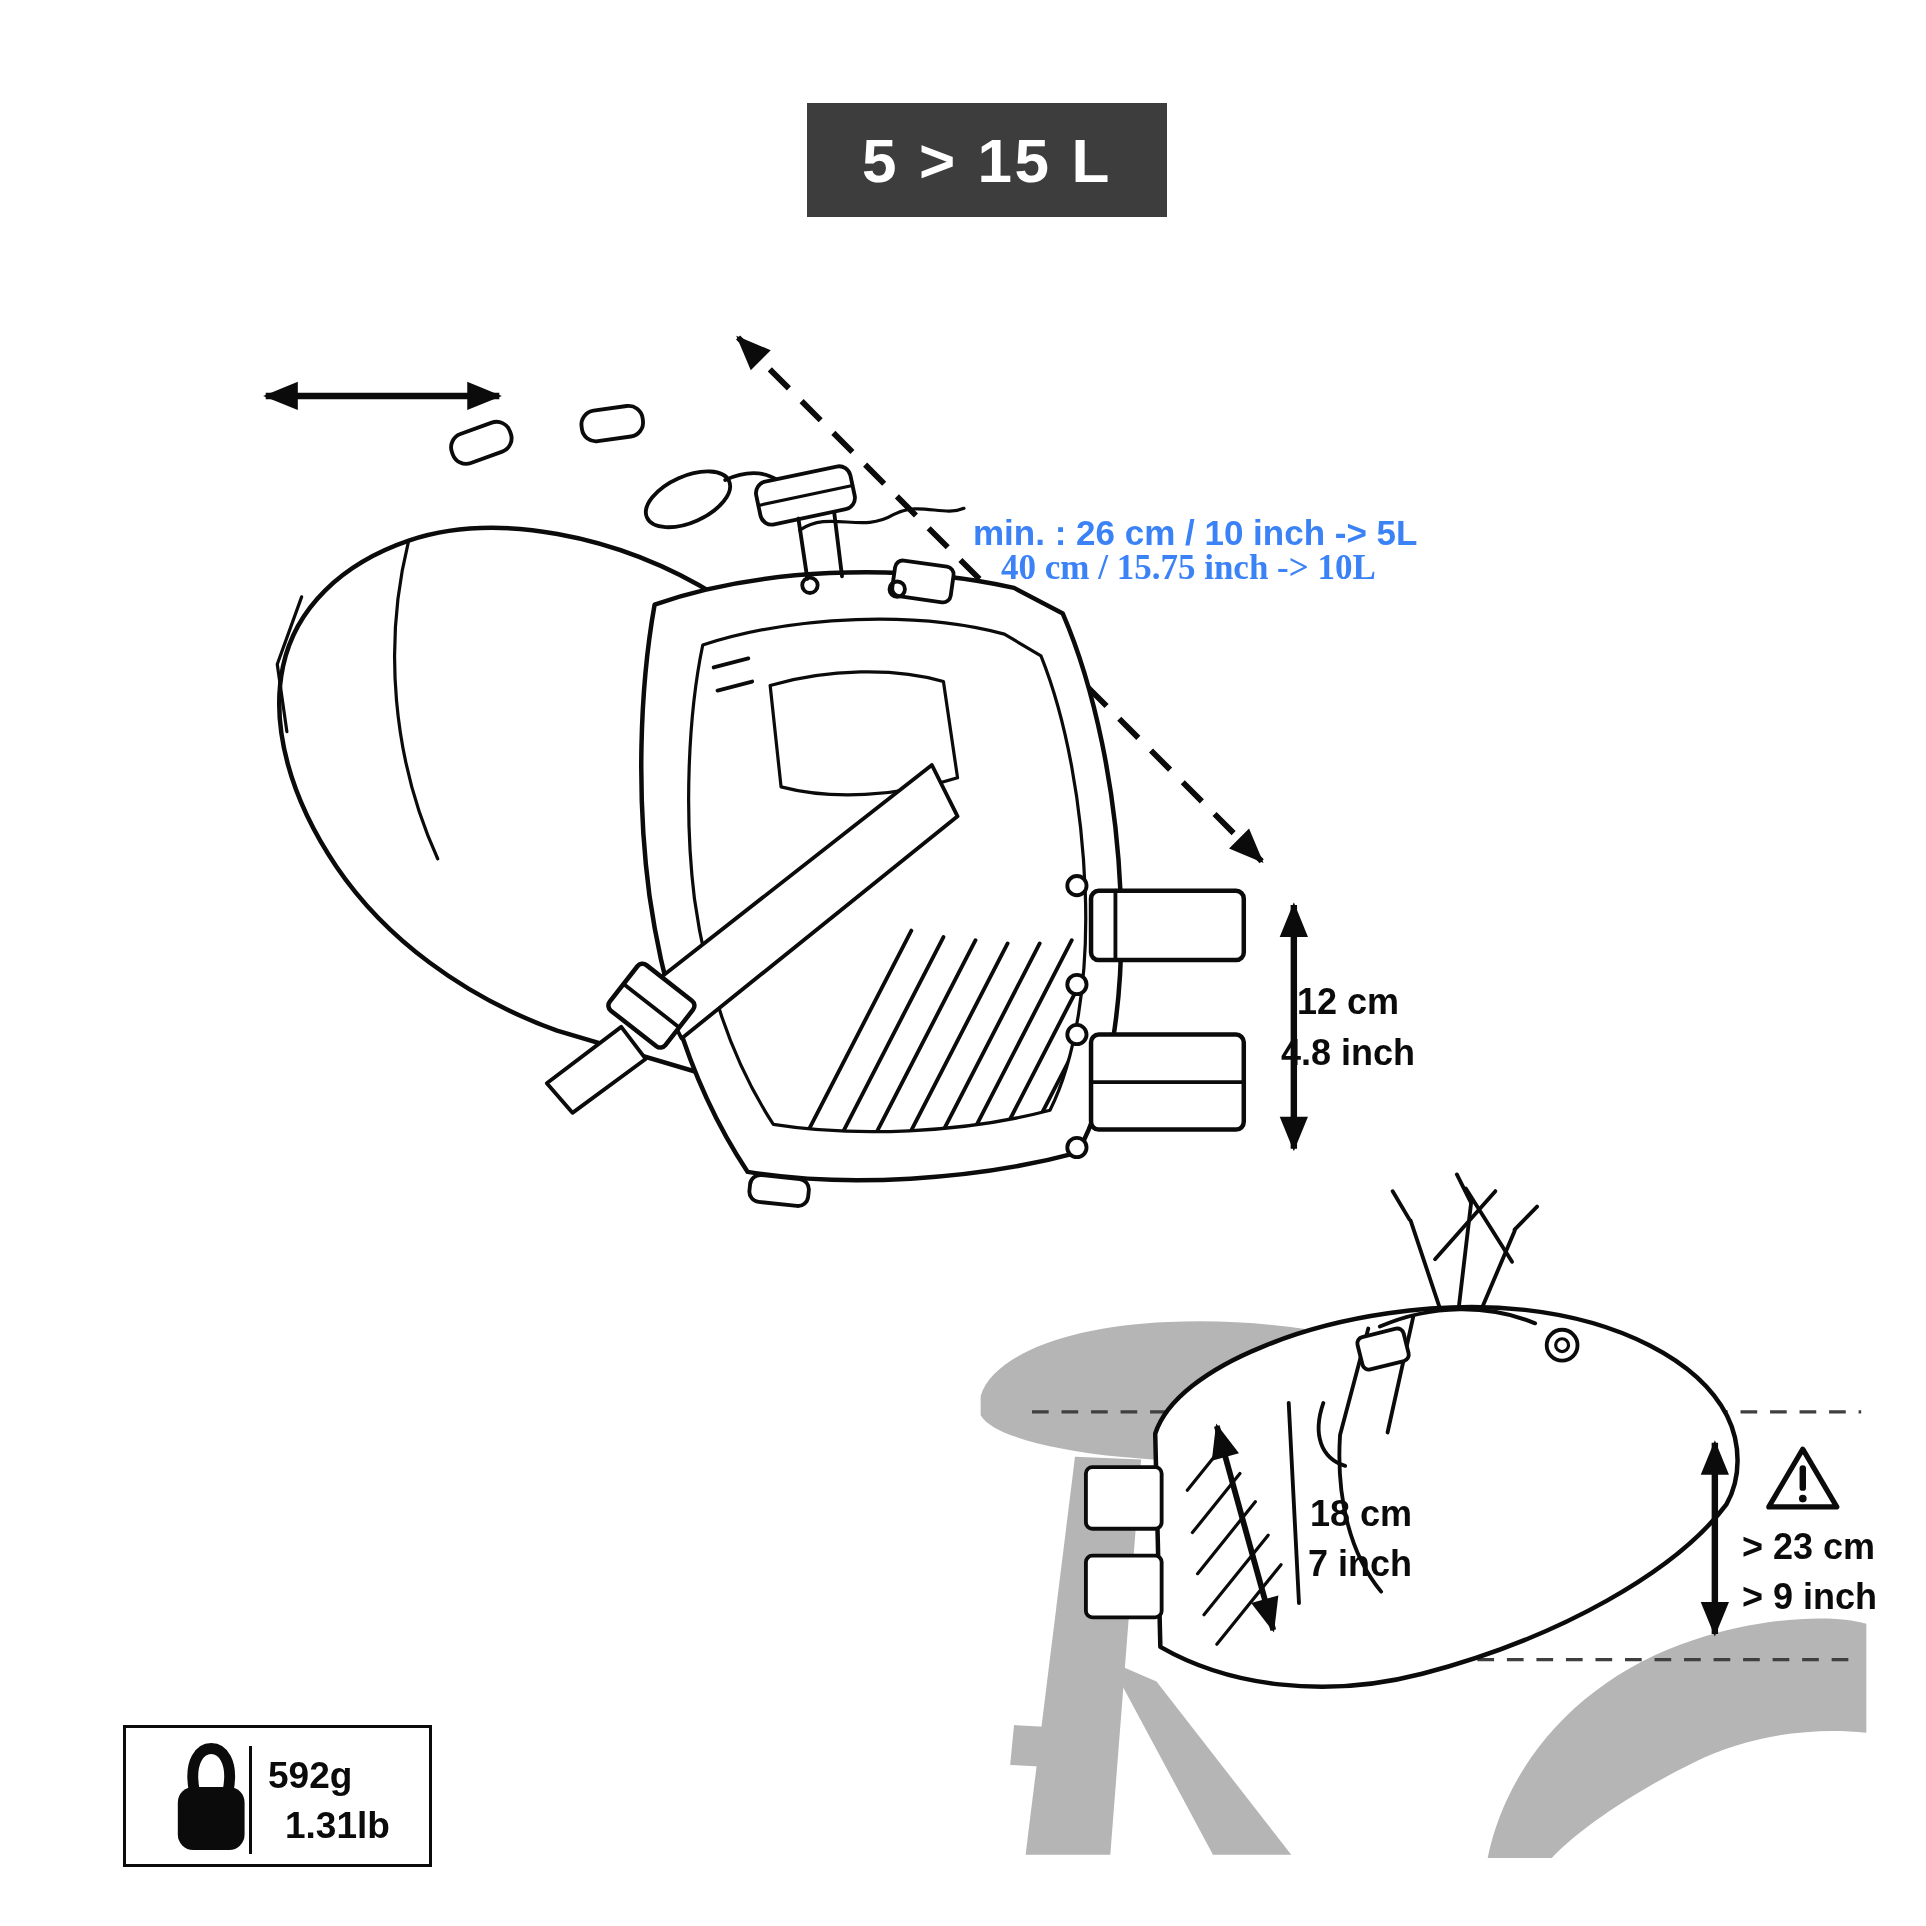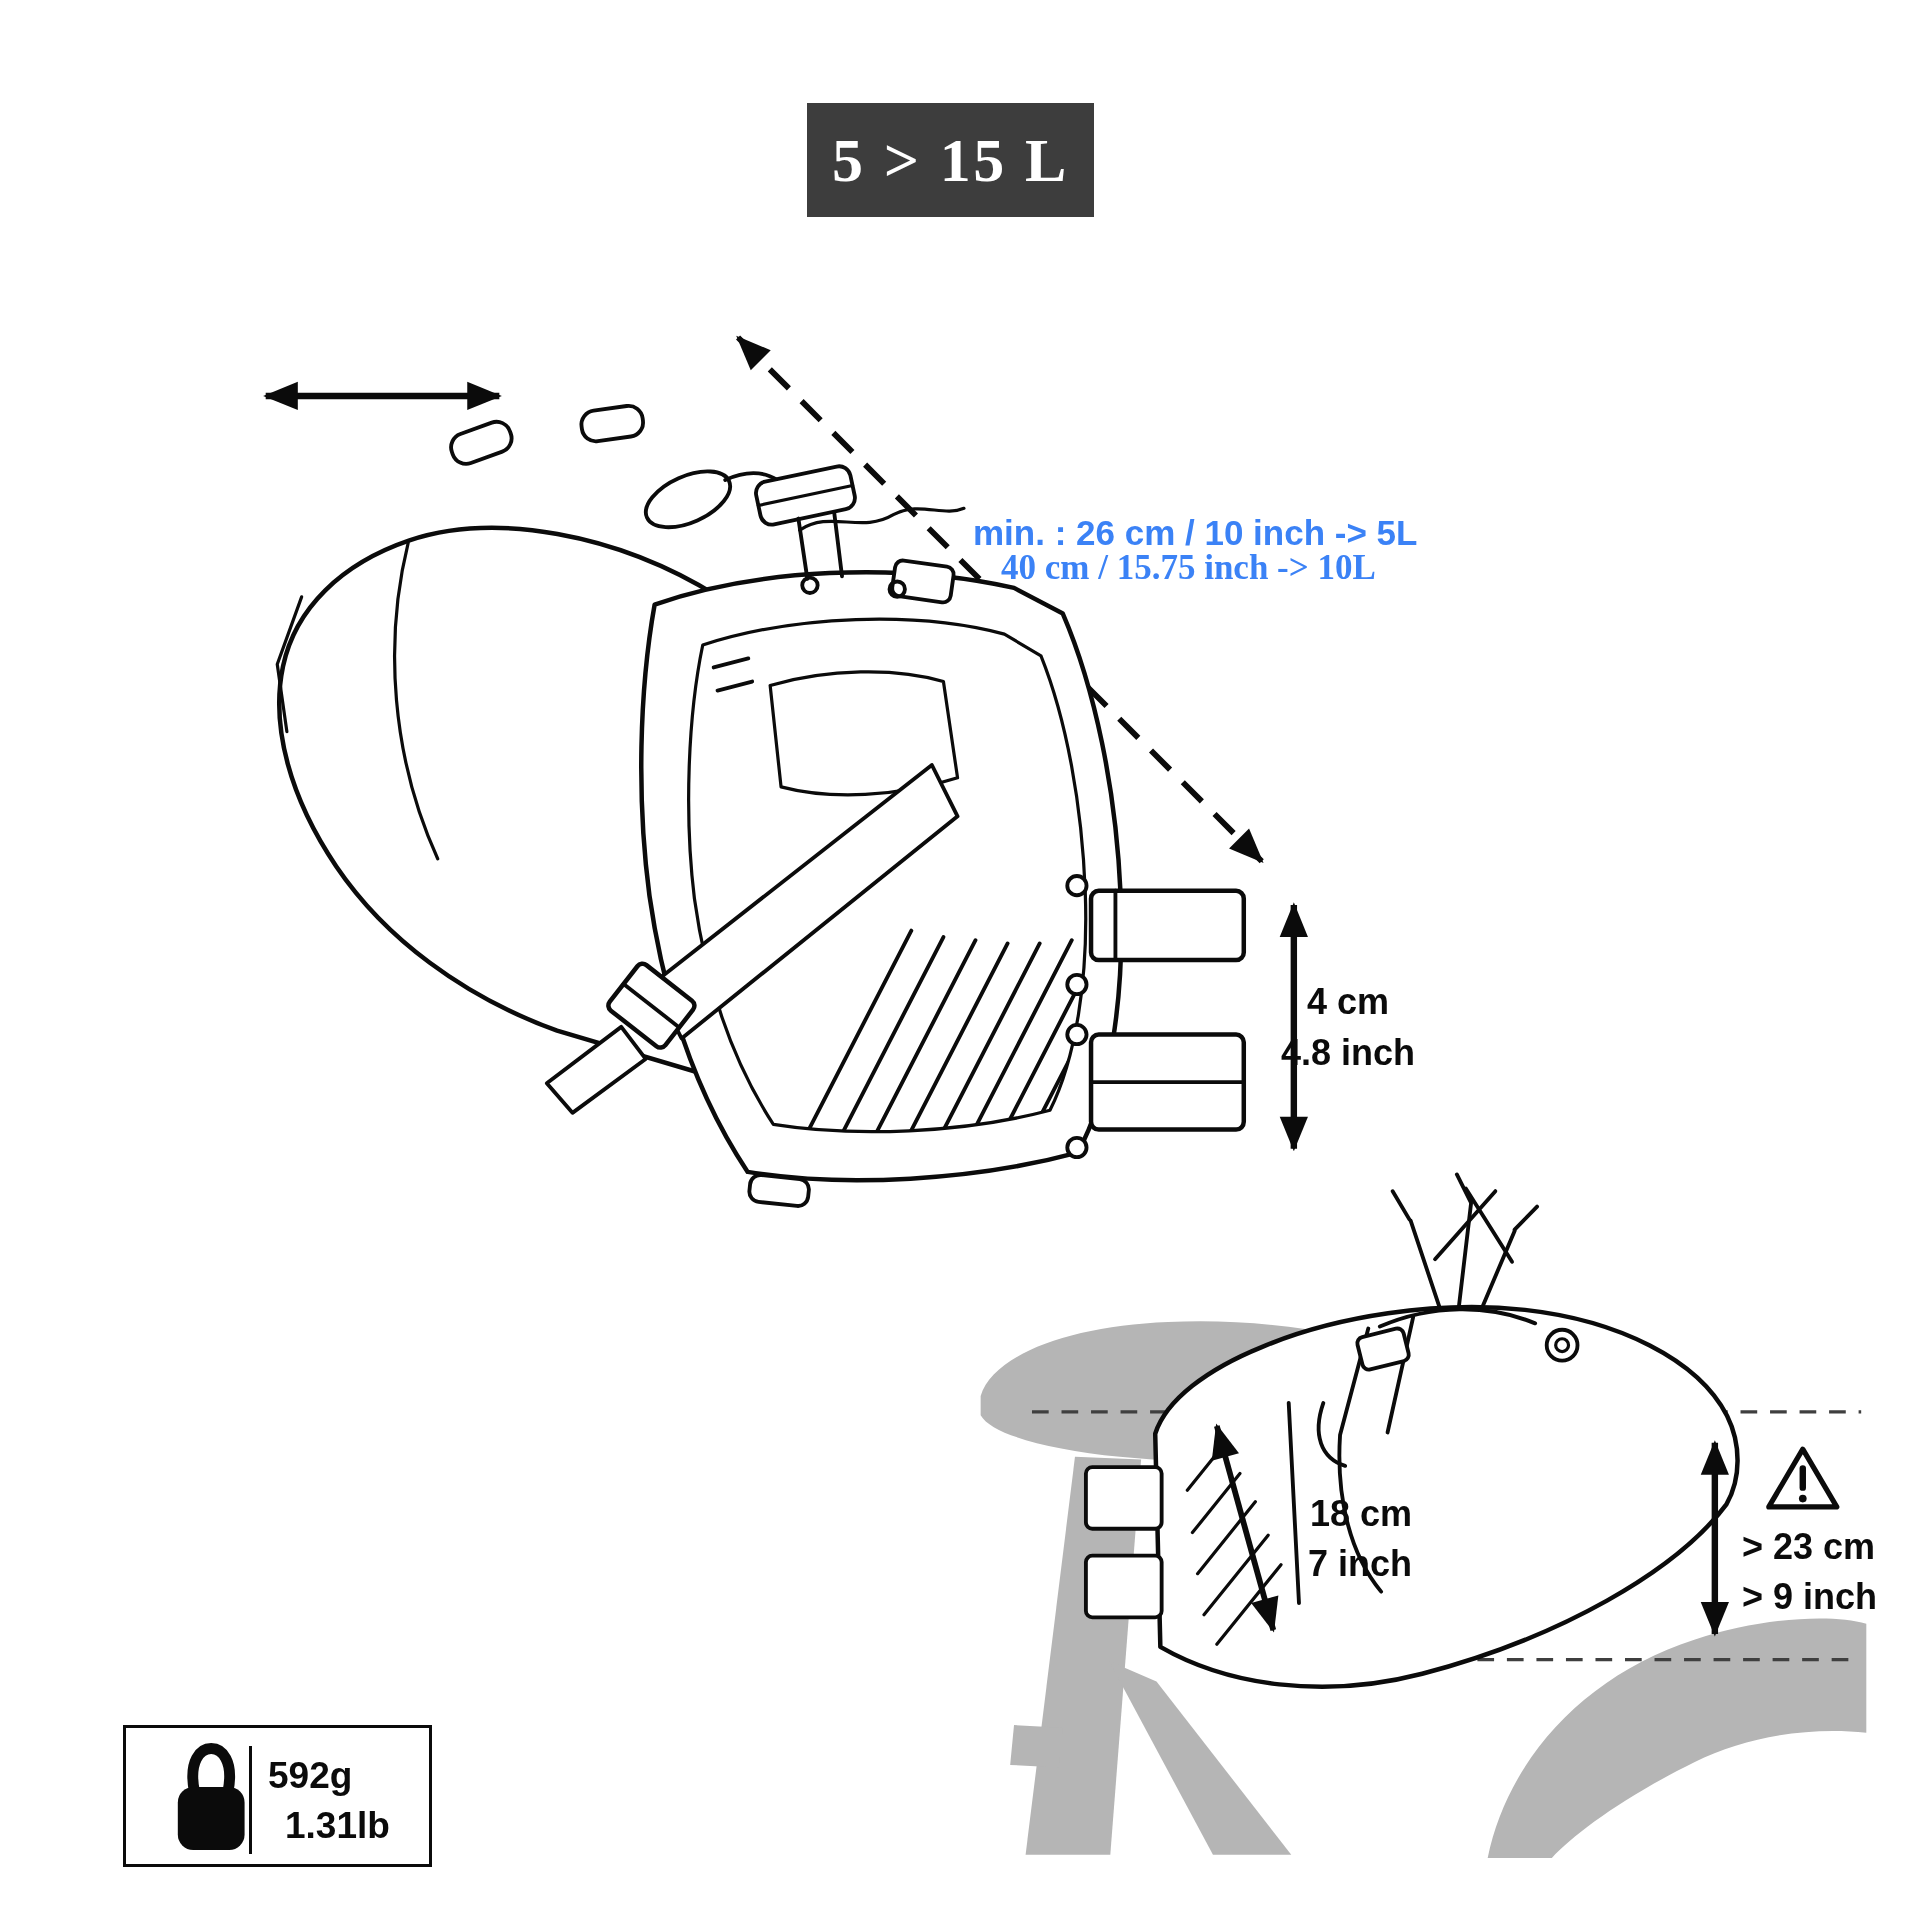--- a/index.html
+++ b/index.html
@@ -1,21 +1,21 @@
 <!DOCTYPE html>
 <html style="font-size:10.3px"><head>
 <meta charset="utf-8">
 <style>
   html,body{margin:0;padding:0;background:#ffffff;}
   body{width:1926px;height:1926px;font-family:"Liberation Sans",sans-serif;}
   .canvas{position:relative;width:1926px;height:1926px;background:#ffffff;overflow:hidden;}
   svg.layer{position:absolute;left:0;top:0;}
-  .badge{position:absolute;left:807px;top:103px;width:287px;height:114px;background:#3d3d3d;
+  .badge{position:absolute;left:807px;top:103px;width:360px;height:114px;background:#3d3d3d;
          color:#ffffff;display:flex;align-items:center;justify-content:center;
-         font-size:62px;font-weight:bold;letter-spacing:2.6px;font-family:Liberation Serif, serif;}
+         font-size:62px;font-weight:bold;letter-spacing:2.6px;}
   .label{position:absolute;font-weight:bold;color:#0b0b0b;}
   .label .ln{display:block;}
   .width-label{left:257px;top:281px;width:257px;text-align:center;font-size:37px;line-height:50px;}
   .spec-line{position:absolute;font-weight:bold;color:#3b82f6;font-size:35px;white-space:nowrap;}
   .spec-1{left:973px;top:513px;}
   .spec-2{left:1001px;top:548px;font-family:Liberation Serif, serif;}
   .spec-3{left:1087px;top:616px;}
   .height-label{left:1268px;top:976px;width:160px;text-align:center;font-size:36px;line-height:51px;}
   .depth-label{left:1219px;top:1489px;width:193px;text-align:right;font-size:36px;line-height:50px;}
   .clearance-label{left:1742px;top:1522px;width:186px;text-align:left;font-size:36px;line-height:50px;}
@@ -167,21 +167,21 @@
     </g>
   </svg>
 
   <div class="badge">5 &gt; 15 L</div>
 
 
   <div class="spec-line spec-1">min. : 26 cm / 10 inch -&gt; 5L</div>
   <div class="spec-line spec-2">40 cm / 15.75 inch -&gt; 10L</div>
 
   <div class="label height-label">
-    <span class="ln">4 cm</span>
+    <span class="ln">12 cm</span>
     <span class="ln">4.8 inch</span>
   </div>
 
   <div class="label depth-label">
     <span class="ln">18 cm</span>
     <span class="ln">7 inch</span>
   </div>
 
   <div class="label clearance-label">
     <span class="ln">&gt; 23 cm</span>

